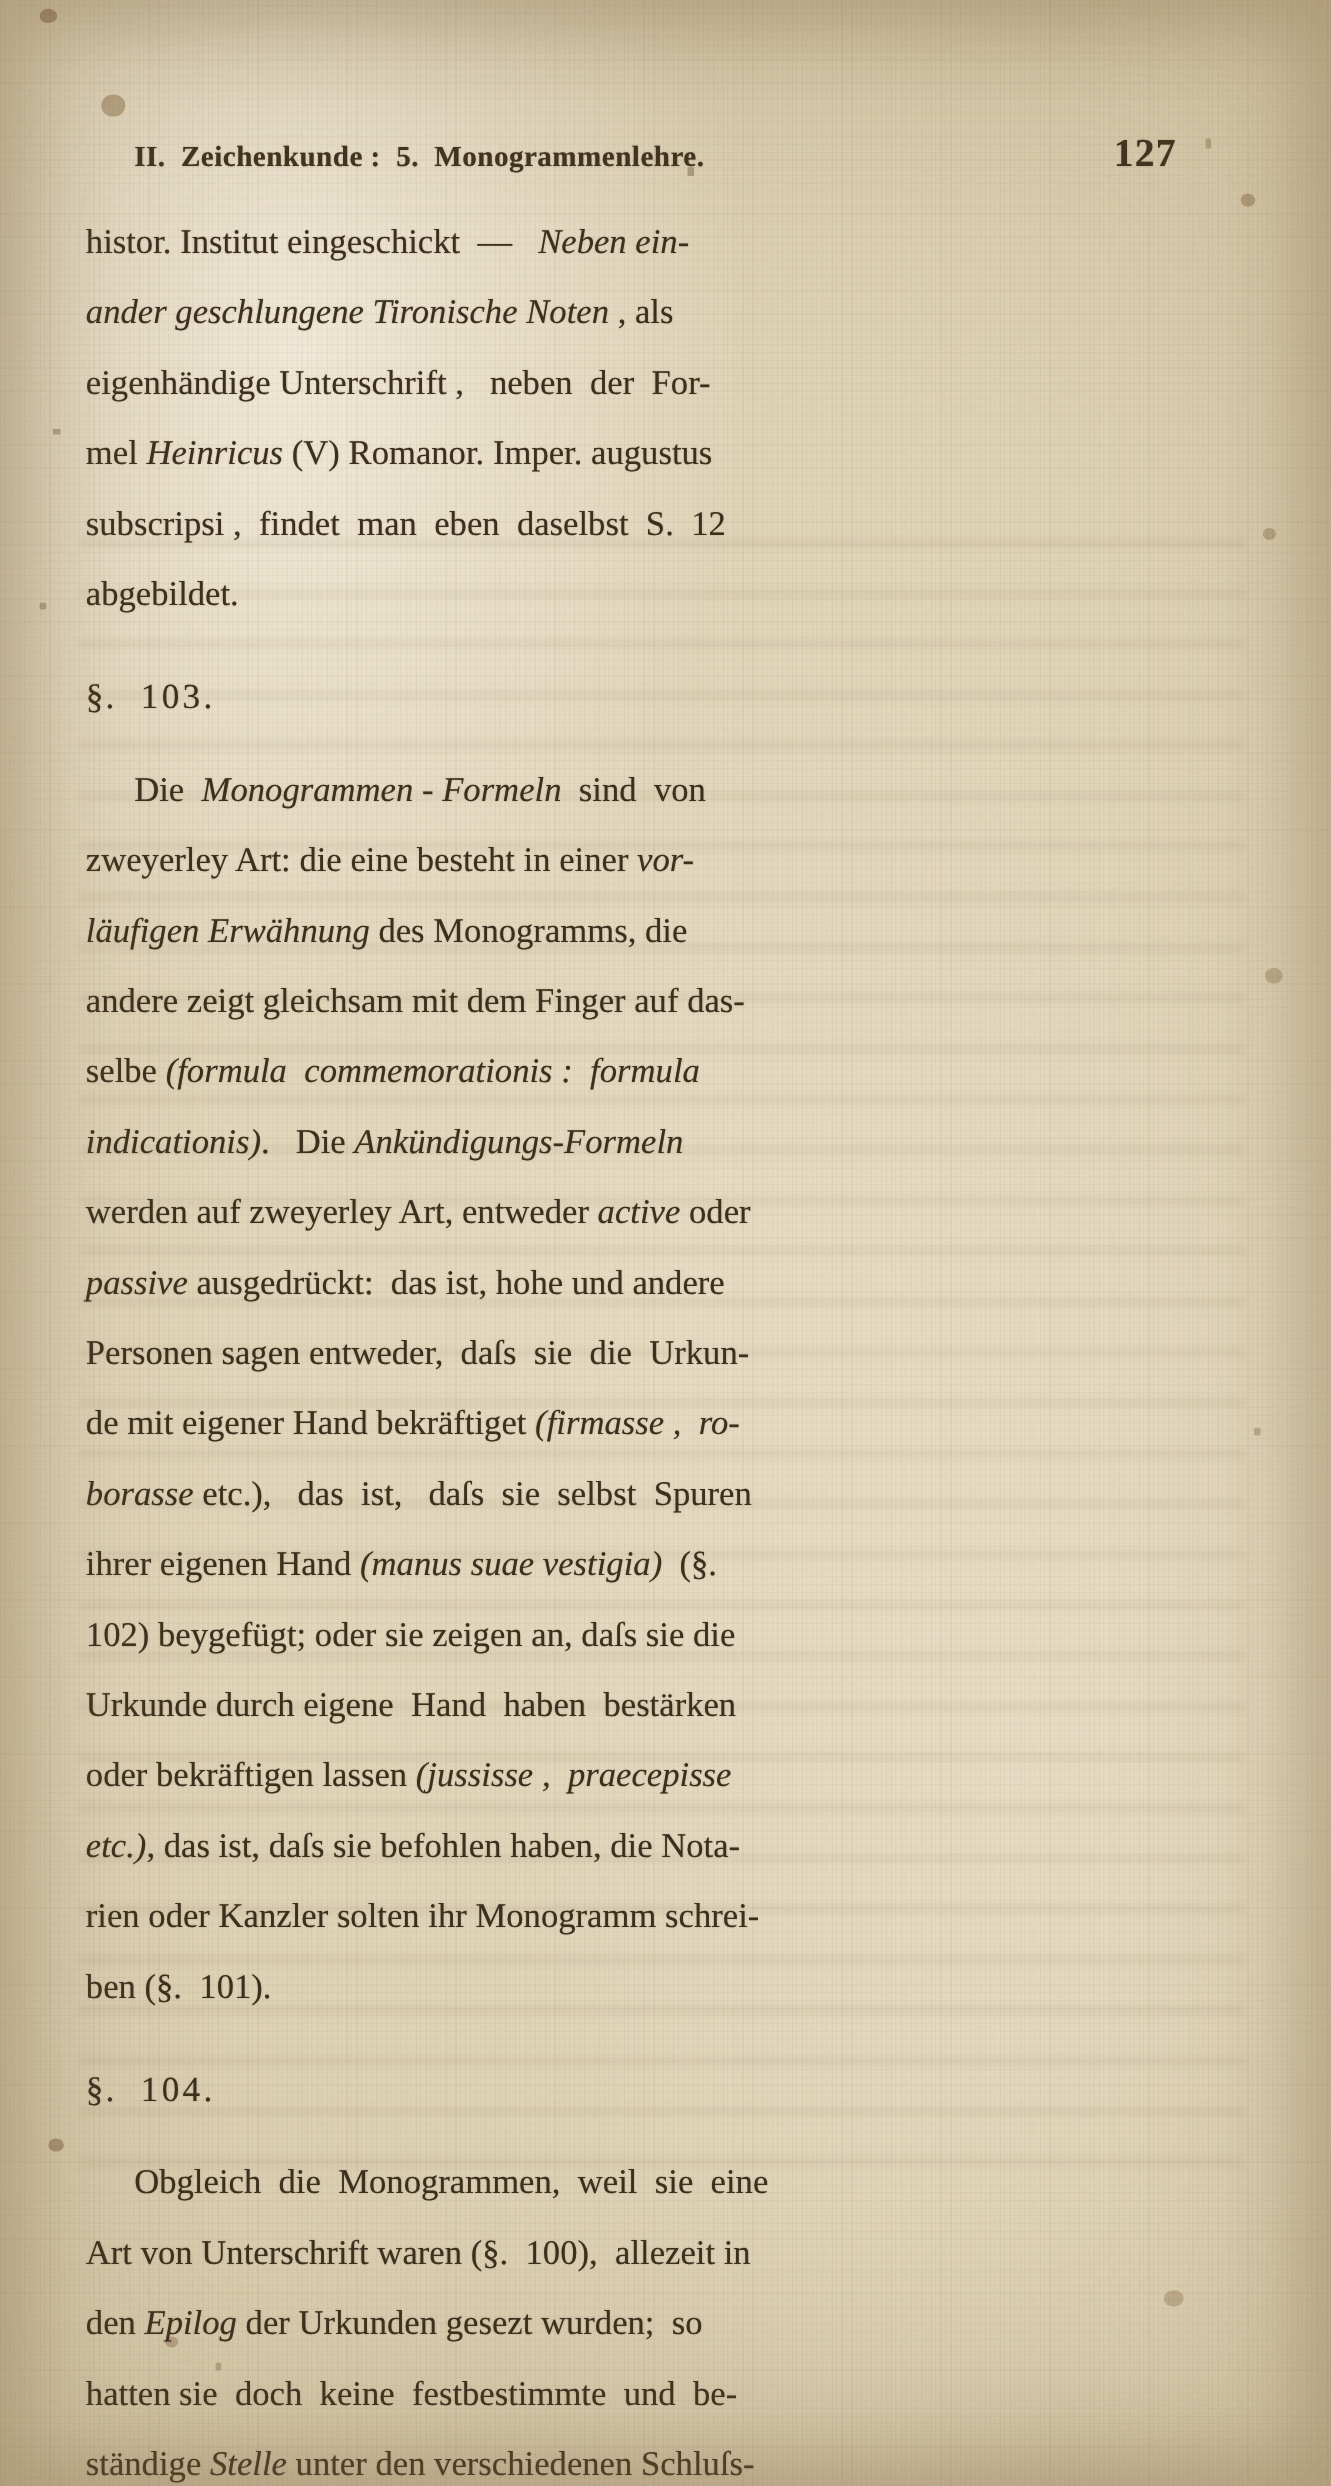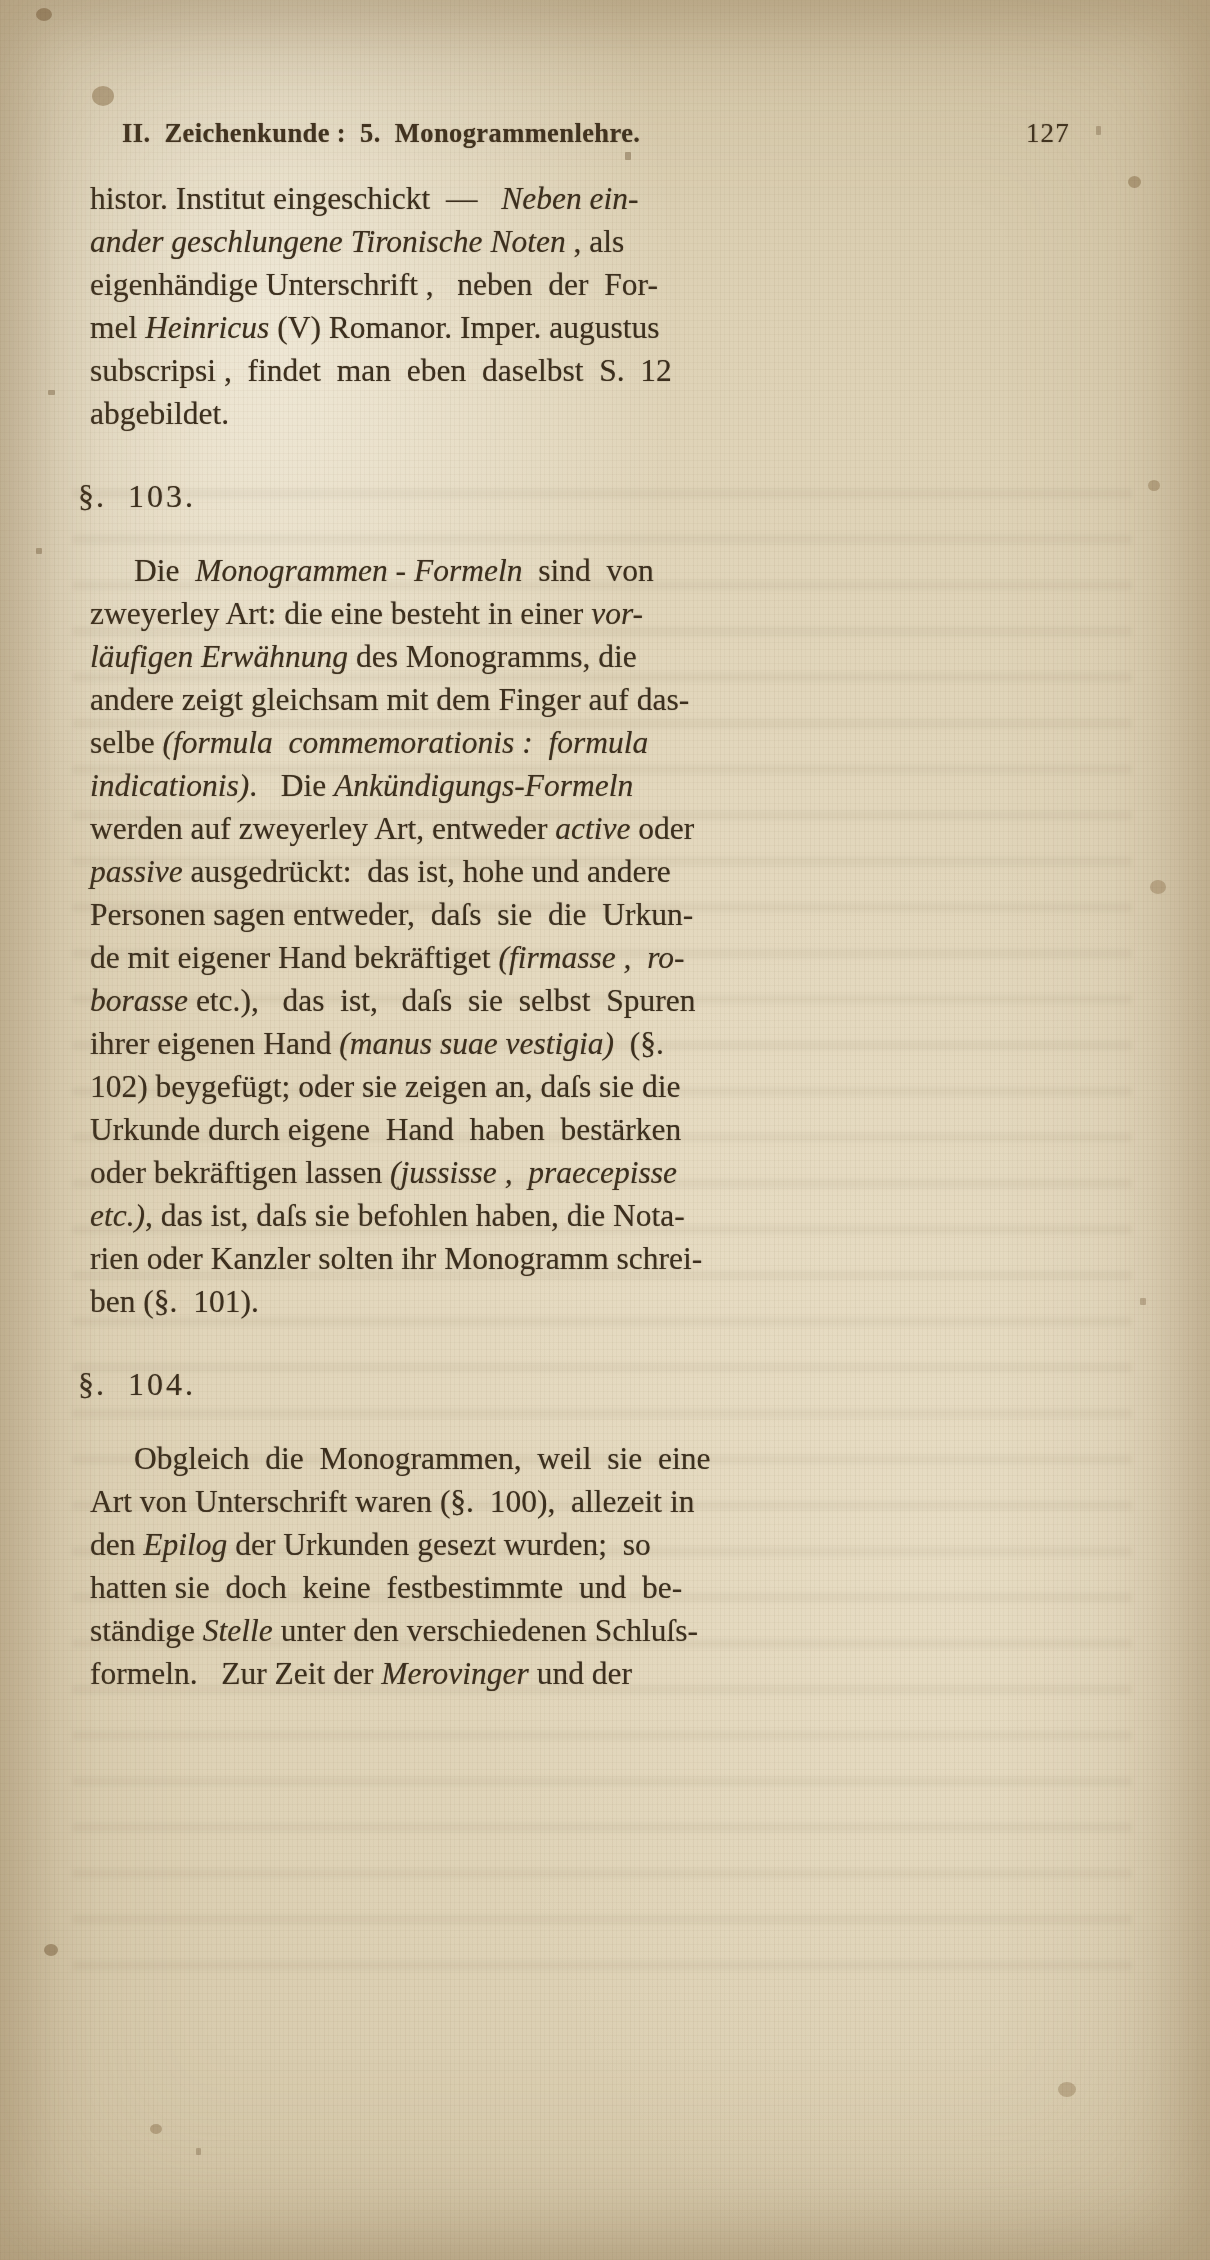--- a/index.html
+++ b/index.html
@@ -61,28 +61,28 @@
     display:flex;align-items:baseline;
     font-size:26.5px;letter-spacing:.4px;
     font-weight:600;
     color:#40321f;
     margin:0 0 0 44px;
     text-shadow:0 0 1.2px rgba(58,45,29,.55);
   }
   .runhead .rh-text{white-space:pre;}
   .runhead .rh-page{
     margin-left:auto;margin-right:66px;
-    font-weight:400;font-size:27px;letter-spacing:1.2px;
+    font-weight:700;font-size:36px;letter-spacing:1.2px;
   }
 
   .para{
     font-size:31.5px;
-    line-height:43px;
+    line-height:64px;
     text-align:justify;
-    margin:12px;
+    margin:0;
     color:#3c2f1e;
     text-shadow:0 0 1.1px rgba(60,47,30,.5);
     -webkit-font-smoothing:none;
   }
   .para.first{margin-top:28px;}
   .para.indent{text-indent:44px;}
   .para .it{font-style:italic;}
 
   .seclabel{
     text-align:left;

